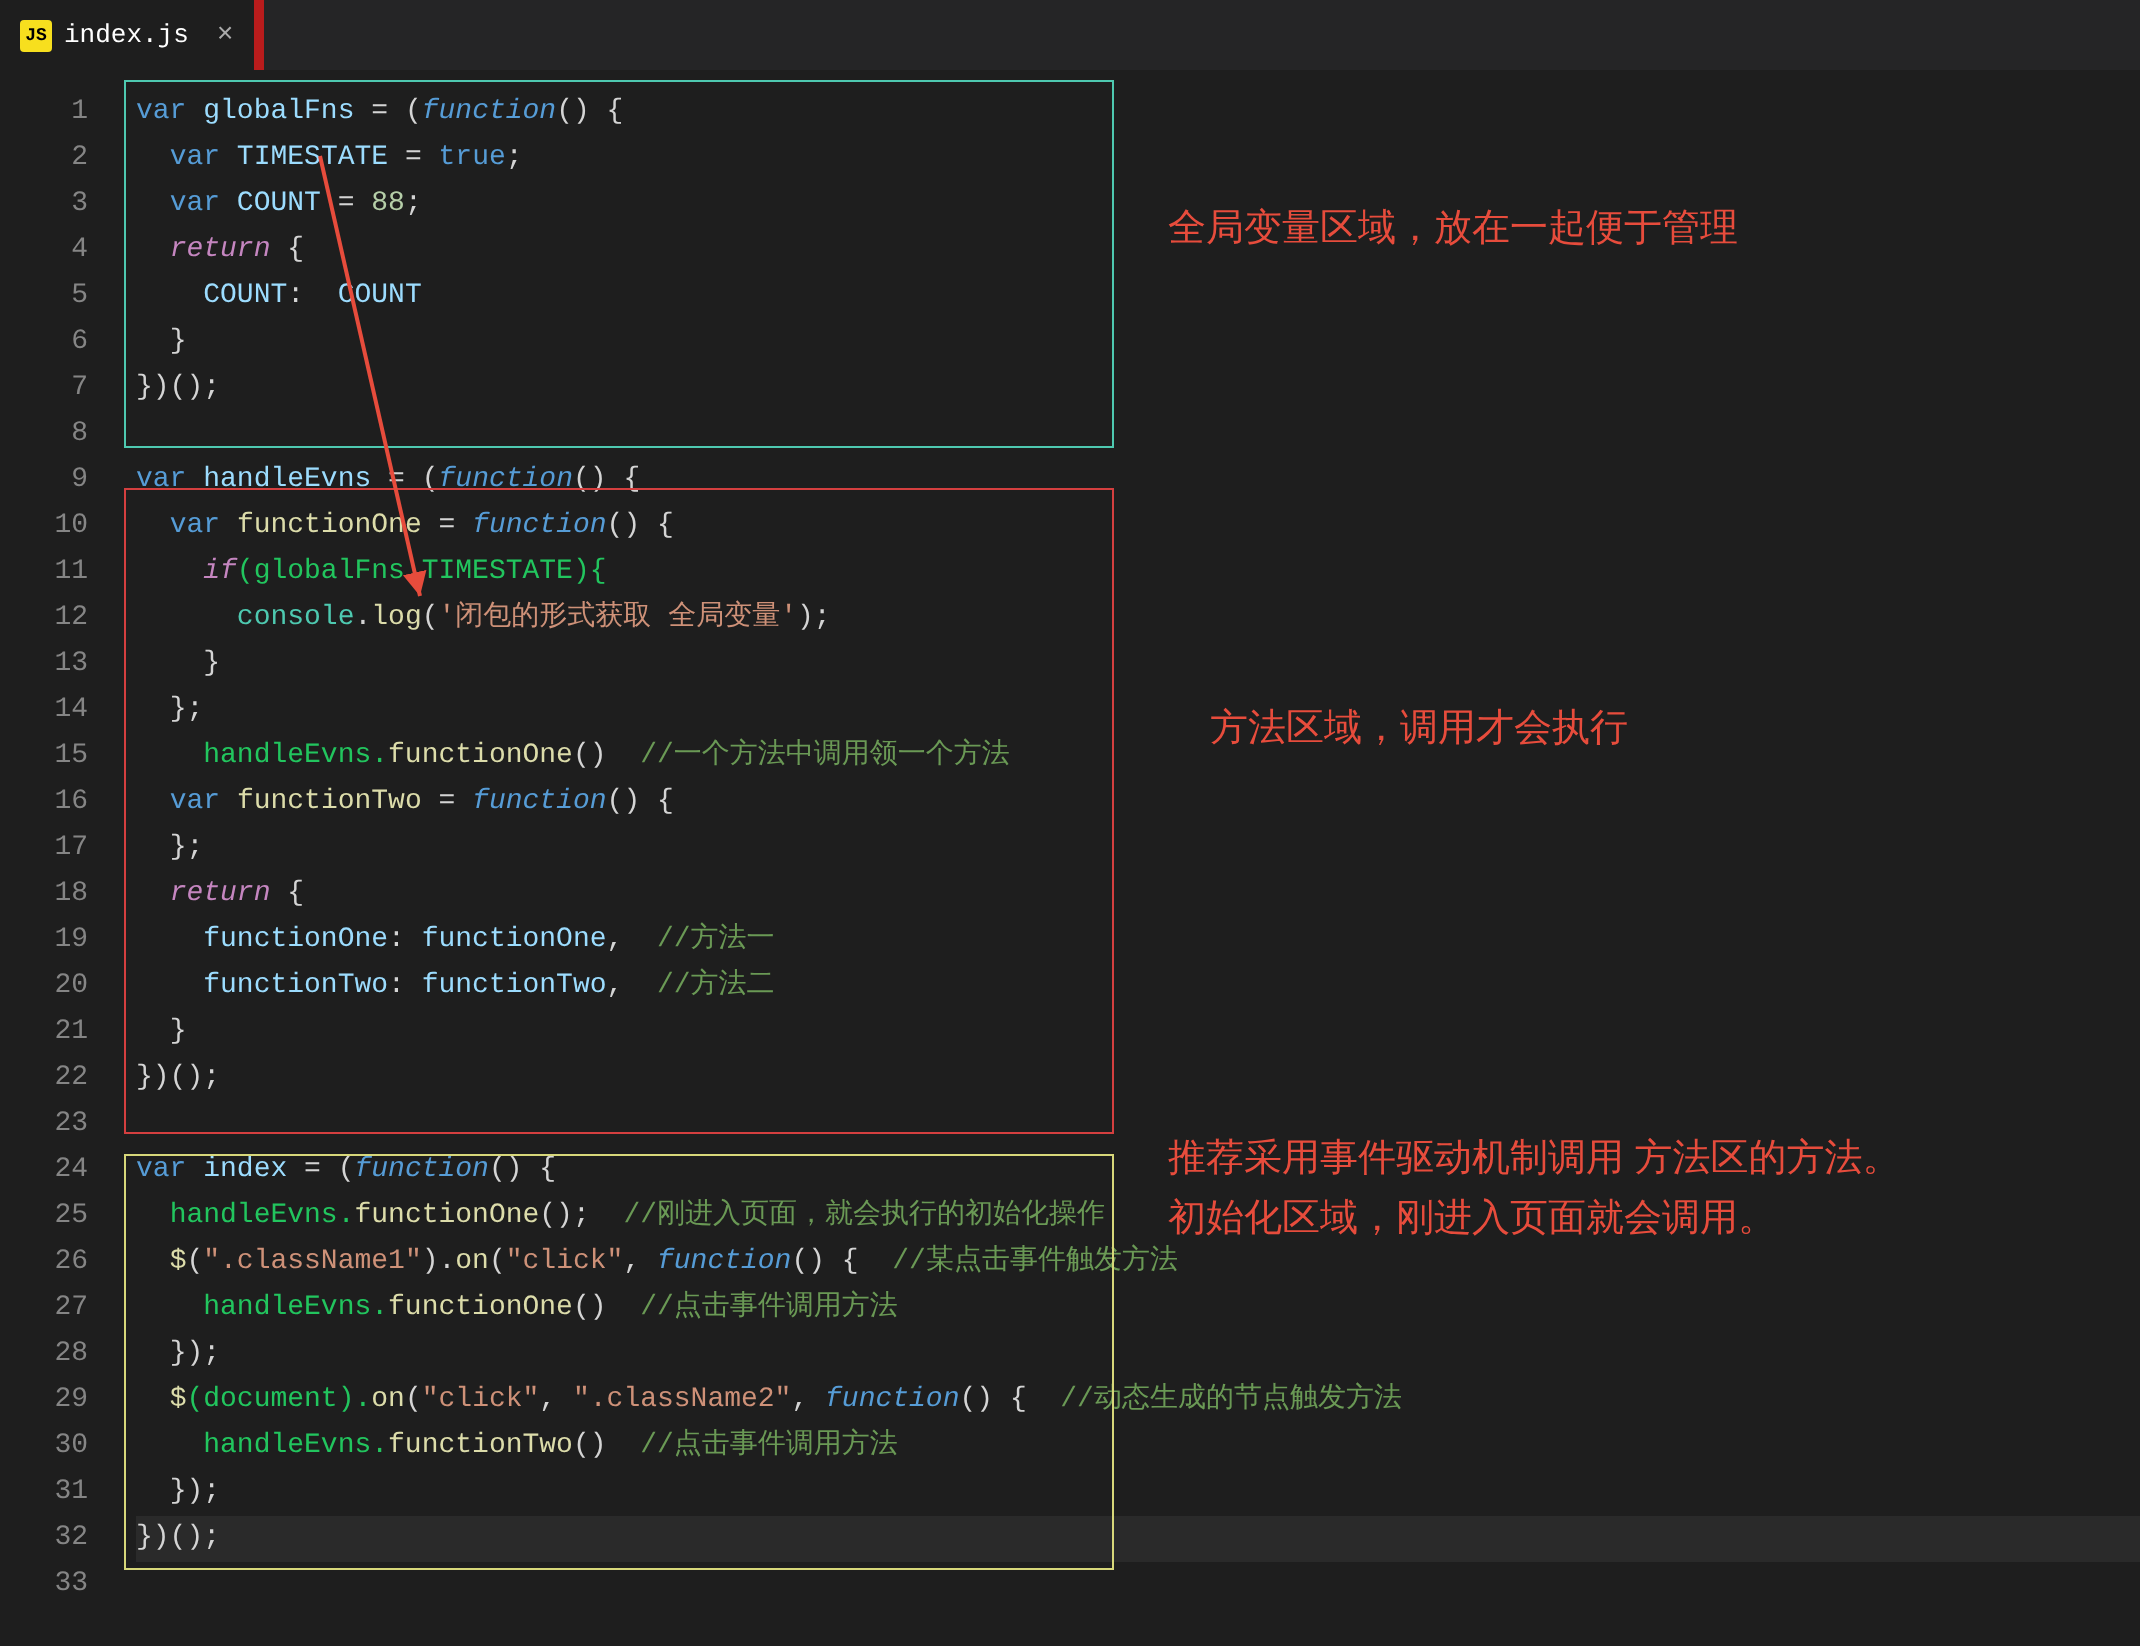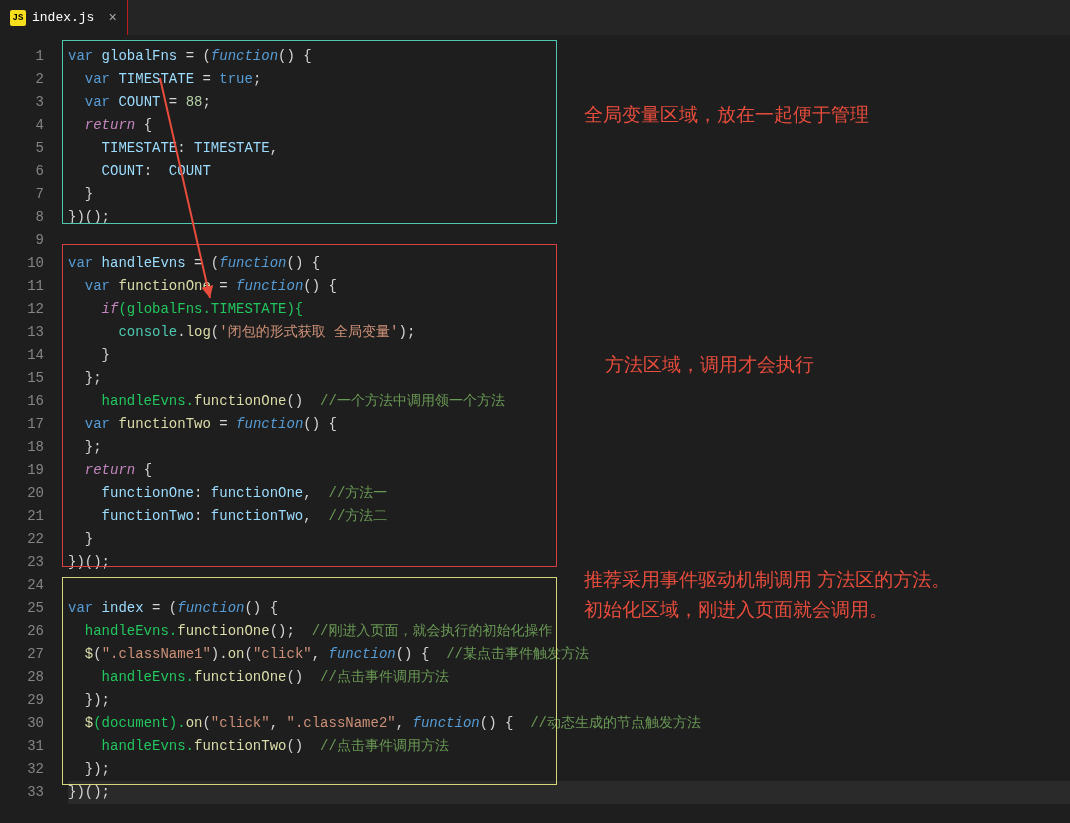--- a/index.html
+++ b/index.html
@@ -20,21 +20,21 @@
   align-items: stretch;
 }
 .tab {
   background: #1e1e1e;
   display: flex;
   align-items: center;
   padding: 0 10px;
   gap: 6px;
   font-size: 13px;
   color: #ffffff;
-  border-right: 1px solid #b91c1c;
+  border-right: 5px solid #b91c1c;
 }
 .tab .icon {
   width: 16px;
   height: 16px;
   background: #f7df1e;
   color: #000;
   font-size: 9px;
   font-weight: bold;
   display: flex;
   align-items: center;
@@ -168,21 +168,20 @@
   <div class="code">
 
     <div class="line"><span class="kw">var</span><span class="name"> globalFns </span><span class="pun">=</span><span class="pun"> (</span><span class="fn-kw">function</span><span class="pun">() {</span></div>
 
     <div class="line"><span class="guide">  </span><span class="kw">var</span><span class="name"> TIMESTATE </span><span class="pun">=</span><span> </span><span class="bool">true</span><span class="pun">;</span></div>
 
     <div class="line"><span class="guide">  </span><span class="kw">var</span><span class="name"> COUNT </span><span class="pun">=</span><span> </span><span class="num">88</span><span class="pun">;</span></div>
 
     <div class="line"><span class="guide">  </span><span class="kw2">return</span><span class="pun"> {</span></div>
 
-    <div class="line"><span class="guide">    </span><span class="name">TIMESTATE</span><span class="pun">: </span><span class="name">TIMESTATE</span><span class="pun">,</span></div>
 
     <div class="line"><span class="guide">    </span><span class="name">COUNT</span><span class="pun">:  </span><span class="name">COUNT</span></div>
 
     <div class="line"><span class="guide">  </span><span class="pun">}</span></div>
 
     <div class="line"><span class="pun">})();</span></div>
 
     <div class="line"></div>
 
     <div class="line"><span class="kw">var</span><span class="name"> handleEvns </span><span class="pun">=</span><span class="pun"> (</span><span class="fn-kw">function</span><span class="pun">() {</span></div>

